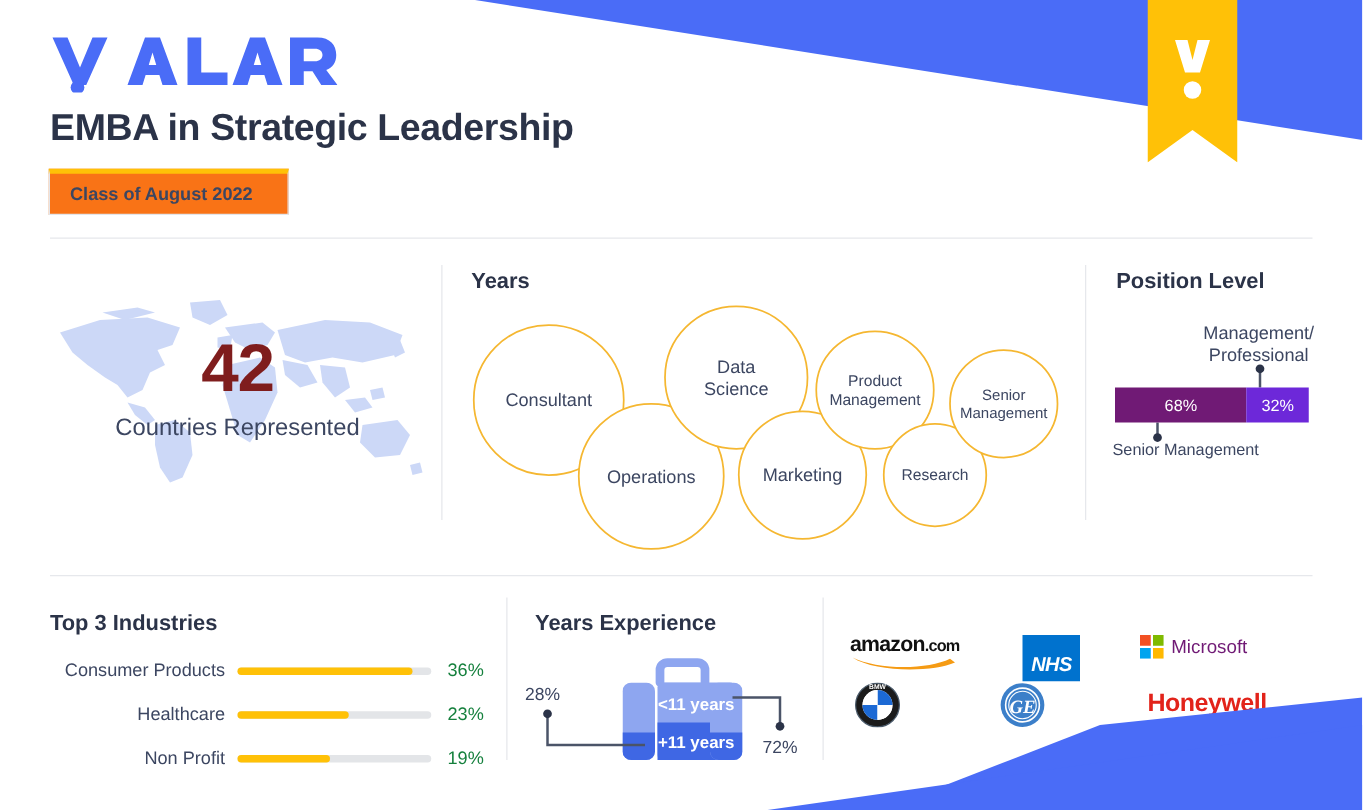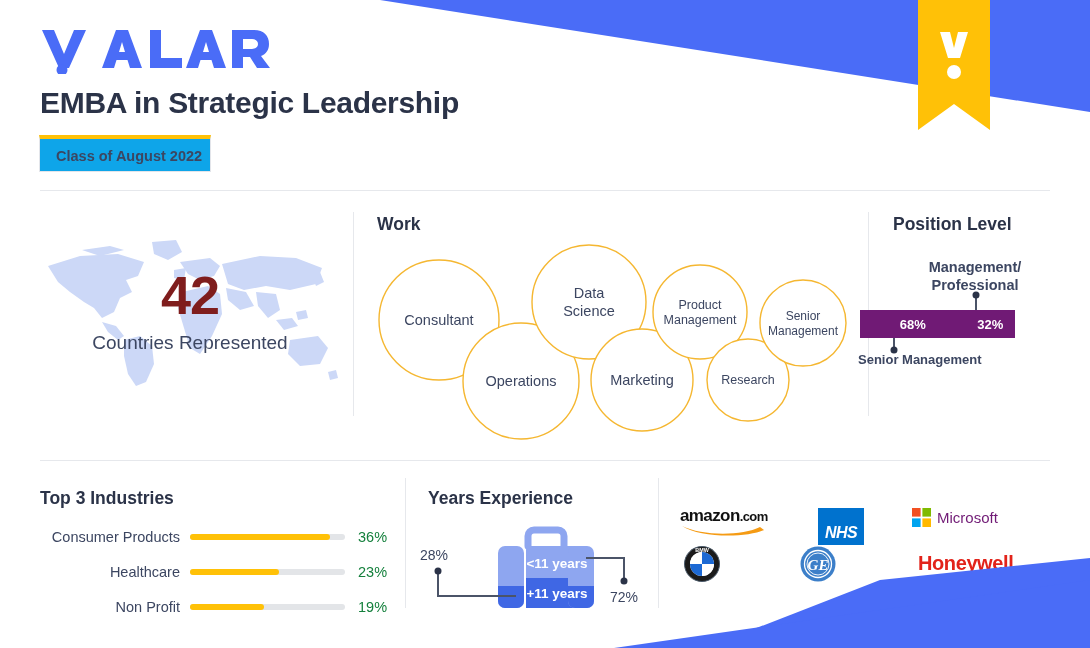--- a/index.html
+++ b/index.html
@@ -7,43 +7,43 @@
   .page{position:relative;width:1090px;height:648px;background:#fff;overflow:hidden;}
 
   
   .blue-band{position:absolute;top:0;left:0;width:1090px;height:150px;pointer-events:none;}
   .ribbon{position:absolute;top:0;left:918px;width:72px;height:130px;pointer-events:none;}
   .blue-corner-bottom{position:absolute;left:0;top:540px;width:1090px;height:110px;pointer-events:none;}
 
   
   .logo{position:absolute;left:40px;top:26px;width:230px;height:48px;}
   .title{position:absolute;left:40px;top:86px;font-size:30px;font-weight:bold;letter-spacing:-.3px;color:#2b3348;}
-  .class-badge{position:absolute;left:39px;top:135px;background:#0ea5e9;border:1px solid #e3e5ea;border-top:4px solid #ffc107;
-      padding:9px 8px 10px 16px;font-size:14.5px;font-weight:bold;color:#3c4661;box-sizing:border-box;height:37px;}
+  .class-badge{position:absolute;left:39px;top:135px;background:#f97316;border:1px solid #e3e5ea;border-top:4px solid #ffc107;
+      padding:9px 28px 10px 16px;font-size:14.5px;font-weight:bold;color:#3c4661;box-sizing:border-box;height:37px;}
 
   
   .hr{position:absolute;background:#e6e8ec;height:1px;}
   .vr{position:absolute;background:#e6e8ec;width:1px;}
 
   
   .map-wrap{position:absolute;left:40px;top:236px;width:300px;height:160px;}
   .map-wrap svg{position:absolute;left:0;top:0;width:300px;height:160px;}
   .big-num{position:absolute;left:0;top:32px;width:300px;text-align:center;font-size:54px;font-weight:bold;
       color:#7f1d1d;letter-spacing:-1px;line-height:1;}
   .big-cap{position:absolute;left:0;top:96px;width:300px;text-align:center;font-size:19px;color:#3c4661;}
 
   
   .sec-h{position:absolute;font-size:17.5px;font-weight:bold;color:#2b3348;}
 
   
   .roles-svg{position:absolute;left:355px;top:240px;width:510px;height:200px;}
   .role-label{font-family:"Liberation Sans",sans-serif;fill:#3c4661;text-anchor:middle;}
 
   
-  .pl-wrap{position:absolute;left:848px;top:250px;width:200px;height:130px;font-weight:bold;}
+  .pl-wrap{position:absolute;left:880px;top:250px;width:200px;height:130px;}
   .pl-bar{position:absolute;left:12px;top:60px;width:155px;height:28px;display:flex;}
   .pl-seg{height:28px;display:flex;align-items:center;justify-content:center;font-size:13px;color:#fff;box-sizing:border-box;}
   .pl-top-label{position:absolute;left:62px;top:8px;width:130px;text-align:center;font-size:14.5px;color:#3c4661;line-height:1.25;}
   .pl-bot-label{position:absolute;left:10px;top:102px;font-size:13px;color:#3c4661;}
   .pl-lines{position:absolute;left:0;top:0;width:200px;height:130px;}
 
   
   .ind-row{position:absolute;height:20px;}
   .ind-name{position:absolute;right:calc(100% + 10px);top:0;font-size:14.5px;color:#3c4661;white-space:nowrap;line-height:20px;}
   .ind-track{position:absolute;left:0;top:7px;width:155px;height:6px;background:#e3e5e8;border-radius:3px;}
@@ -128,21 +128,21 @@
         <path d="M250,104 L278,100 L288,112 L280,128 L260,130 L248,118 Z"></path>
         <path d="M288,136 L296,134 L298,142 L290,144 Z"></path>
 
         <path d="M272,40 L280,36 L284,46 L276,50 Z"></path>
       </g>
     </svg>
     <div class="big-num">42</div>
     <div class="big-cap">Countries Represented</div>
   </div>
 
-  <div class="sec-h" style="left:377px;top:214px;">Work</div>
+  <div class="sec-h" style="left:377px;top:214px;">Years</div>
   <svg class="roles-svg" id="roles-svg" viewBox="0 0 510 200">
       <g>
         <circle cx="84" cy="80" r="60" fill="#ffffff" stroke="#f5b731" stroke-width="1.4"></circle>
         <text class="role-label" x="84" font-size="14.5" y="85.075"><tspan x="84">Consultant</tspan></text>
       </g>
       <g>
         <circle cx="166" cy="141" r="58" fill="#ffffff" stroke="#f5b731" stroke-width="1.4"></circle>
         <text class="role-label" x="166" font-size="14.5" y="146.075"><tspan x="166">Operations</tspan></text>
       </g>
       <g>
@@ -174,21 +174,21 @@
       <span>Professional</span>
     </div>
     <svg class="pl-lines" viewBox="0 0 200 130">
       <line x1="128" y1="46" x2="128" y2="60" stroke="#4b5468" stroke-width="2"></line>
       <circle cx="128" cy="45" r="3.5" fill="#2b3348"></circle>
       <line x1="46" y1="88" x2="46" y2="99" stroke="#4b5468" stroke-width="2"></line>
       <circle cx="46" cy="100" r="3.5" fill="#2b3348"></circle>
     </svg>
     <div class="pl-bar" id="pl-bar">
         <div class="pl-seg" style="width: 68%; background: #701a75;">68%</div>
-        <div class="pl-seg" style="width: 32%; background: #701a75;">32%</div>
+        <div class="pl-seg" style="width: 32%; background: #6d28d9;">32%</div>
       </div>
     <div class="pl-bot-label">Senior Management</div>
   </div>
 
   <div class="sec-h" style="left:40px;top:488px;">Top 3 Industries</div>
   <div id="ind-list">
       <div class="ind-row" style="left: 190px; top: 527px; width: 220px;">
         <div class="ind-name">Consumer Products</div>
         <div class="ind-track" style="background: rgb(227, 229, 232);">
           <div class="ind-fill" style="width: 90%; background: rgb(255, 193, 7);"></div>

